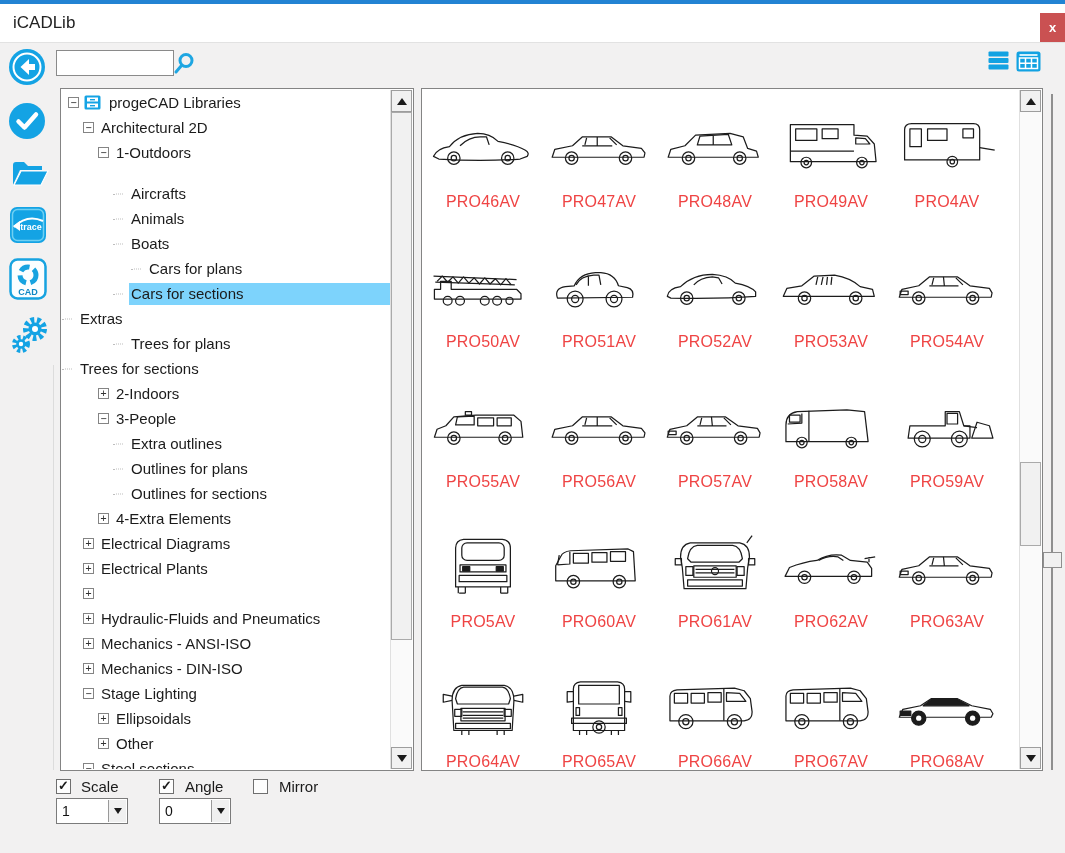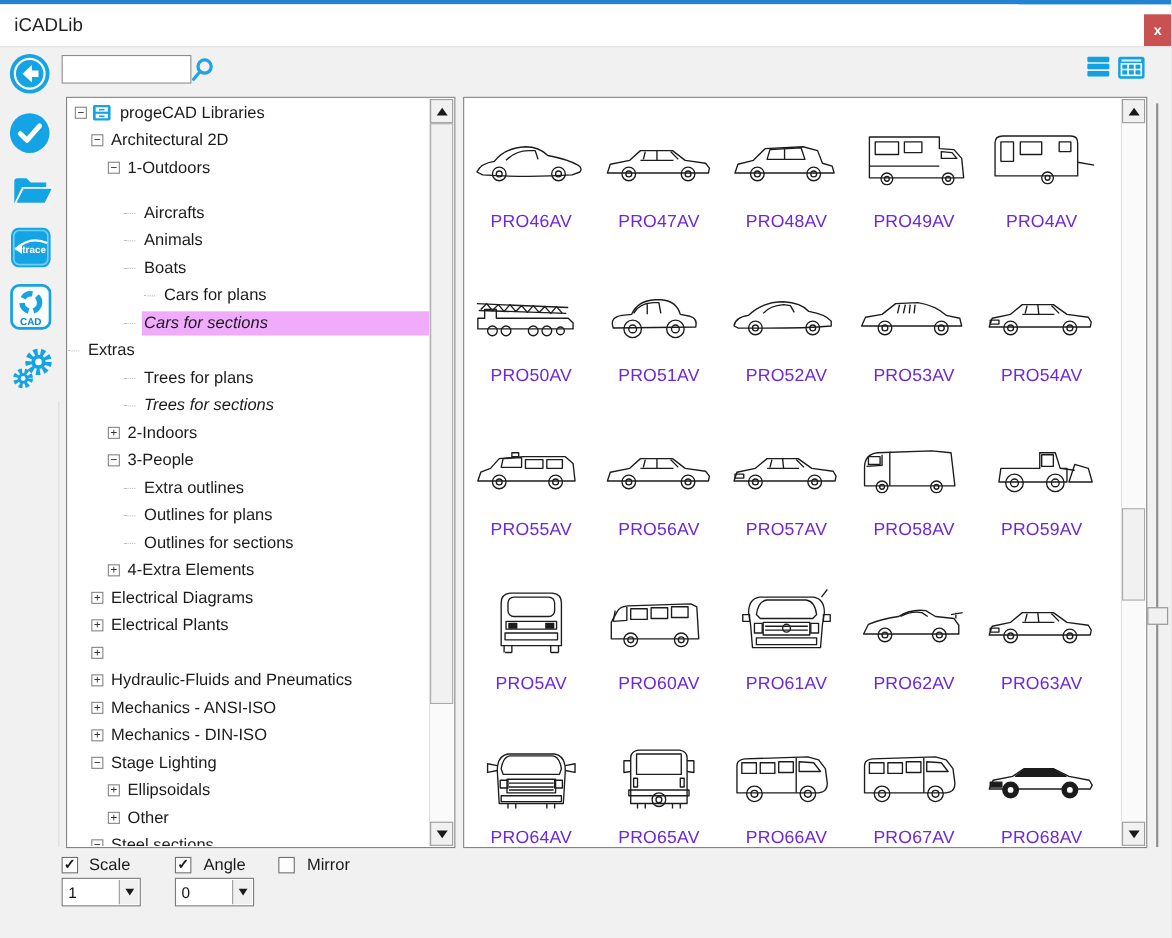--- a/index.html
+++ b/index.html
@@ -30,37 +30,37 @@
   
   .tree-list{position:absolute;left:1px;top:1px;right:22px;bottom:1px;overflow:hidden;background:#fff;}
   .tree-row{height:25px;display:flex;align-items:center;font-size:15px;white-space:nowrap;cursor:default;}
   .expand-box{width:11px;height:11px;border:1px solid #848484;background:#fff;display:inline-flex;
     align-items:center;justify-content:center;font:10px "DejaVu Sans Mono",monospace;color:#333;
     margin-right:5px;flex:none;box-sizing:border-box;line-height:9px;}
   .expand-spacer{width:16px;flex:none;border-top:1px dotted #bdbdbd;height:0;margin-right:0;
     transform:translateY(0.5px);max-width:10px;margin-right:6px;}
   .node-icon{margin-right:6px;flex:none;display:inline-flex;}
   .tree-label{flex:1;padding:2px 4px 3px 2px;}
-  .tree-label.selected{background:#f0abfc;font-style:italic;}
+  .tree-label.selected{background:#7dd3fc;}
 
   
   .vscroll{position:absolute;top:1px;bottom:1px;right:1px;width:21px;background:#fafafa;border-left:1px solid #e0e0e0;}
   .vs-btn{position:absolute;left:0;width:21px;height:22px;background:#f1f1f1;border:1px solid #9d9d9d;
     box-sizing:border-box;display:flex;align-items:center;justify-content:center;cursor:pointer;}
   .vs-btn.up{top:0;} .vs-btn.down{bottom:0;}
   .tri-up{width:0;height:0;border-left:5px solid transparent;border-right:5px solid transparent;border-bottom:7px solid #1a1a1a;}
   .tri-down{width:0;height:0;border-left:5px solid transparent;border-right:5px solid transparent;border-top:7px solid #1a1a1a;}
   .vs-thumb{position:absolute;left:0;width:21px;background:#f1f1f1;border:1px solid #aaa;box-sizing:border-box;cursor:pointer;}
 
   
   .thumb-grid{position:absolute;left:1px;top:1px;right:22px;bottom:1px;overflow:hidden;background:#fff;
     display:flex;flex-wrap:wrap;align-content:flex-start;padding:2px 0 0 2px;}
   .cell{width:116px;height:140px;display:flex;flex-direction:column;align-items:center;cursor:pointer;}
   .thumb-svg{width:106px;height:84px;margin-top:10px;}
-  .cell-label{margin-top:7px;font-size:16px;color:#6d28d9;letter-spacing:0.2px;}
+  .cell-label{margin-top:7px;font-size:16px;color:#ef4444;letter-spacing:0.2px;}
 
   
   .slider-track{position:absolute;left:1051px;top:94px;width:2px;height:676px;background:#8f8f8f;}
   .slider-handle{position:absolute;left:1043px;top:552px;width:19px;height:16px;background:#f1f1f1;
     border:1px solid #8f8f8f;box-sizing:border-box;cursor:pointer;}
 
   
   .checkbox{position:absolute;width:15px;height:15px;border:1px solid #6f6f6f;background:#fdfdfd;
     box-sizing:border-box;cursor:pointer;display:flex;align-items:center;justify-content:center;
     font-size:13px;color:#1a1a1a;line-height:13px;}
@@ -200,21 +200,21 @@
           <span class="tree-label selected">Cars for sections</span>
         </div>
         <div class="tree-row" style="">
           <span class="expand-spacer"></span>
           <span class="tree-label">Extras</span>
         </div>
         <div class="tree-row" style="padding-left: 51px;">
           <span class="expand-spacer"></span>
           <span class="tree-label">Trees for plans</span>
         </div>
-        <div class="tree-row" style="padding-left: 51px; font-style: italic;">
+        <div class="tree-row" style="">
           <span class="expand-spacer"></span>
           <span class="tree-label">Trees for sections</span>
         </div>
         <div class="tree-row" style="padding-left: 36px;">
           <span class="expand-box">+</span>
           <span class="tree-label">2-Indoors</span>
         </div>
         <div class="tree-row" style="padding-left: 36px;">
           <span class="expand-box">−</span>
           <span class="tree-label">3-People</span>

